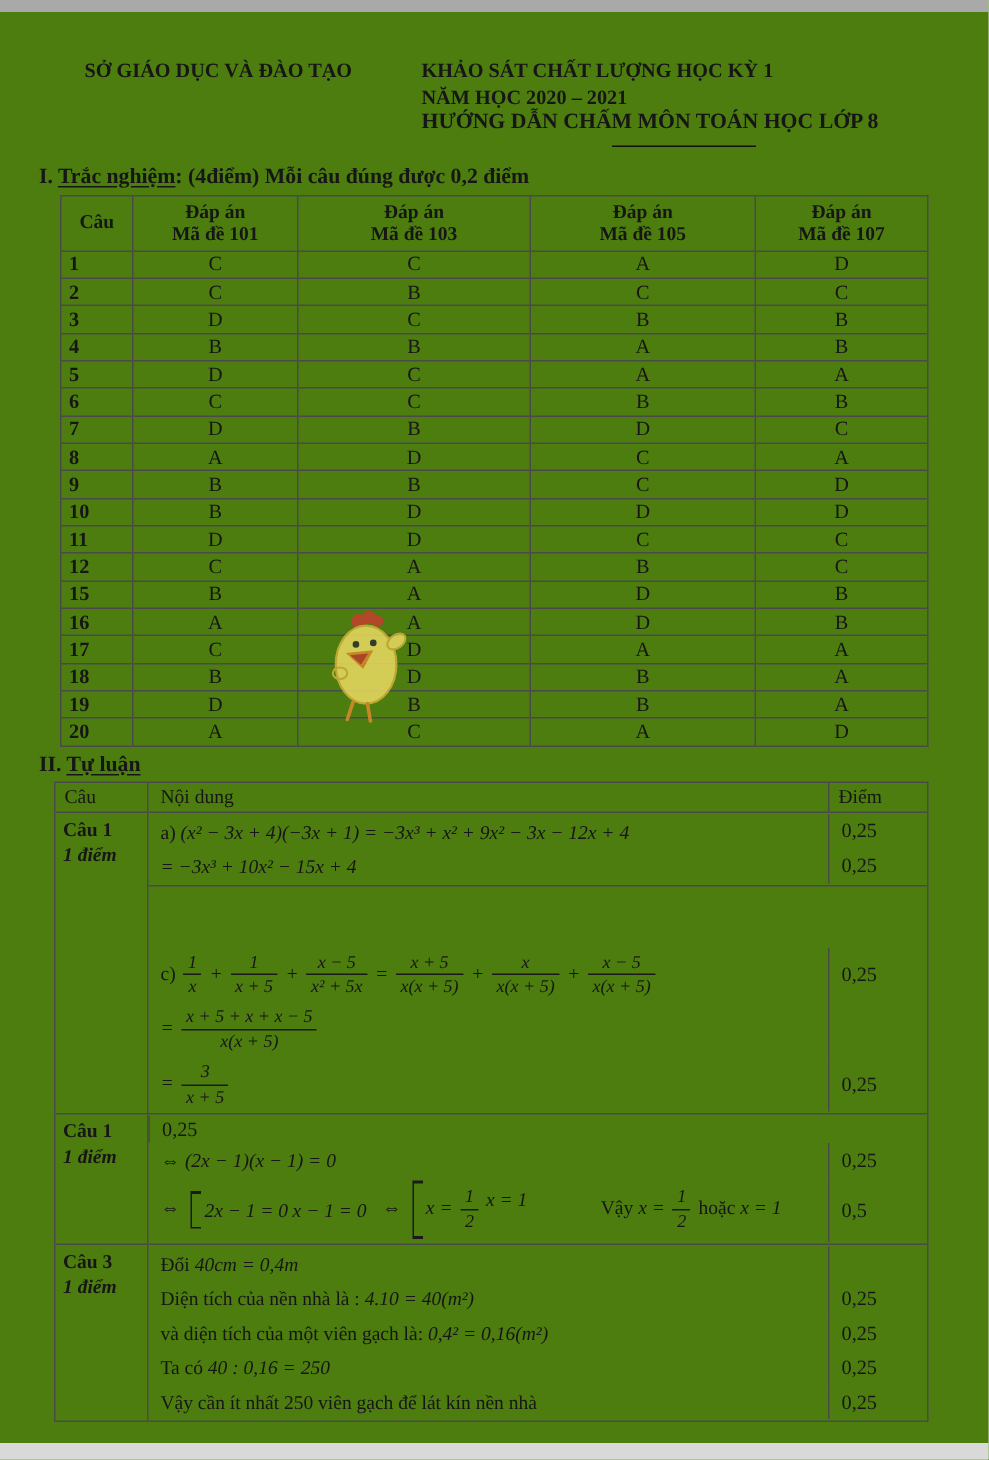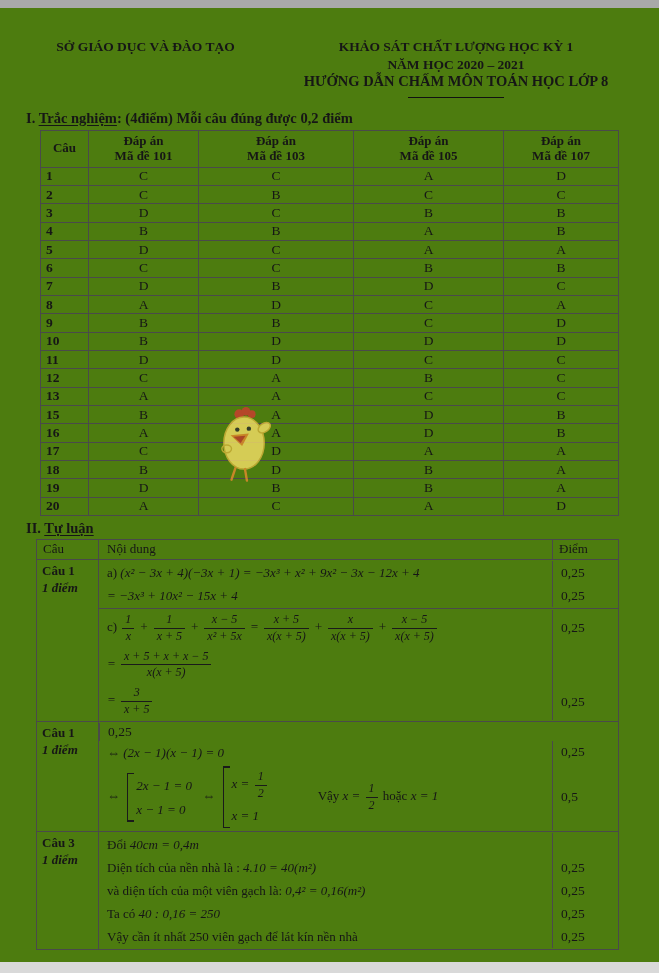--- a/index.html
+++ b/index.html
@@ -12,21 +12,21 @@
     overflow: hidden;
   }
   .band-top    { position:absolute; top:0; left:0; width:659px; height:8px;  background:#a9a9a9; }
   .band-bottom { position:absolute; bottom:0; left:0; width:659px; height:11px; background:#d9d9d9; }
   .page { position:absolute; top:8px; left:0; width:659px; bottom:11px; background:#4d7c0f; }
 
   
   .doc-header { display:flex; padding:30px 28px 0 38px; }
   .hdr-left { width:215px; text-align:center; font-weight:bold; font-size:13.5px; line-height:17.5px; }
   .hdr-left .u-line { display:inline-block; border-bottom:1.5px solid #111; padding:0 3px 1px; }
-  .hdr-right { flex:1; margin-left:28px; text-align:center; font-weight:bold; font-size:13.5px; line-height:17.5px; }
+  .hdr-right { flex:1; margin-left:28px; text-align:left; font-weight:bold; font-size:13.5px; line-height:17.5px; }
   .hdr-right .big { font-size:14.5px; }
   .hdr-rule { width:96px; border-top:1.5px solid #111; margin:6px auto 0; }
 
   
   .sec-title { margin:12px 0 3px 26px; font-size:14.5px; font-weight:bold; }
   .sec-title.second { margin-top:4px; margin-bottom:2px; }
   .u-txt { text-decoration: underline; text-underline-offset: 2px; }
 
   
   table.quiz { border-collapse:collapse; margin-left:40px; table-layout:fixed; }
@@ -48,36 +48,36 @@
   .essay { margin-left:36px; width:583px; border:1.2px solid #4a4a4a; font-size:13px; }
   .w-cau  { width:62px;  border-right:1px solid #4a4a4a; }
   .w-diem { width:66px;  border-left:1px solid #4a4a4a; }
   .e-header { display:flex; border-bottom:1px solid #4a4a4a; }
   .e-header > div { padding:1px 4px 2px 6px; }
   .e-h-noidung { flex:1; padding-left:8px !important; }
   .e-row { display:flex; }
   .e-row:not(:last-child) { border-bottom:1px solid #4a4a4a; }
   .e-label { padding:2px 2px 0 5px; font-weight:bold; line-height:17px; }
   .e-lab-sub { font-style:italic; }
-  .e-blocks { flex:1; display:flex; flex-direction:column; }
+  .e-blocks { flex:1; display:flex; flex-direction:column;gap:40px; }
   .e-block { padding:1px 0; }
   .e-block:not(:last-child) { border-bottom:1px solid #4a4a4a; }
   .e-line { display:flex; align-items:stretch; }
   .e-content { flex:1; padding:1px 4px 1px 8px; line-height:21px; }
   .e-score { padding:1px 0 1px 8px; font-size:13.5px; display:flex; align-items:center; }
   .mi { font-style:italic; }
   .gap { display:inline-block; width:42px; }
 
   
   .frac { display:inline-block; vertical-align:middle; text-align:center; font-size:12px; line-height:1.15; margin:2px 2px; font-style:italic; }
   .frac .num { display:block; padding:0 3px 1px; border-bottom:1px solid #1a1a1a; }
   .frac .den { display:block; padding:1px 3px 0; }
 
   
-  .cases { display:inline-flex; flex-direction:column; gap:3px; margin:1px 4px; padding:2px 3px 2px 8px;
+  .cases { display:inline-flex; flex-direction:row; gap:3px; margin:1px 4px; padding:2px 3px 2px 8px;
            border-left:1.7px solid #1a1a1a; position:relative; vertical-align:middle;justify-content:flex-end; }
   .cases::before, .cases::after { content:""; position:absolute; left:0; width:6px; height:1.7px; background:#1a1a1a; }
   .cases::before { top:0; } .cases::after { bottom:0; }
   .case-row { white-space:nowrap; }
 </style>
 </head>
 <body>
 
 <div class="band-top"></div>
 
@@ -207,27 +207,20 @@
           <td class="ans">C</td>
         </tr>
         <tr>
           <td class="cau">12</td>
           <td class="ans">C</td>
           <td class="ans">A</td>
           <td class="ans">B</td>
           <td class="ans">C</td>
         </tr>
         <tr>
-          <td class="cau">13</td>
-          <td class="ans">A</td>
-          <td class="ans">A</td>
-          <td class="ans">C</td>
-          <td class="ans">C</td>
-        </tr>
-        <tr>
           <td class="cau">15</td>
           <td class="ans">B</td>
           <td class="ans">A</td>
           <td class="ans">D</td>
           <td class="ans">B</td>
         </tr>
         <tr>
           <td class="cau">16</td>
           <td class="ans">A</td>
           <td class="ans">A</td>

